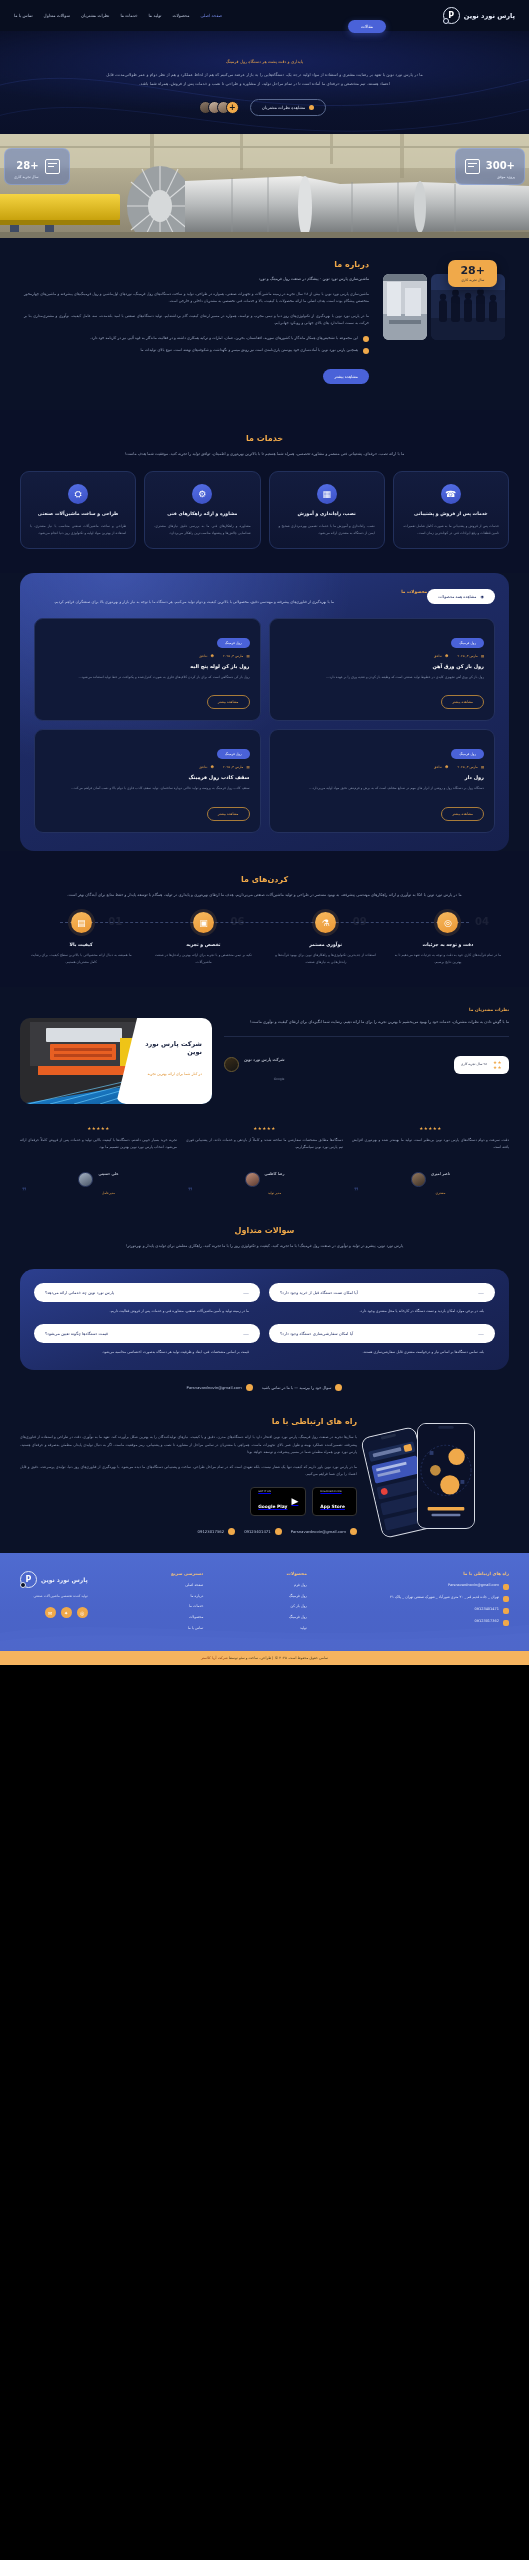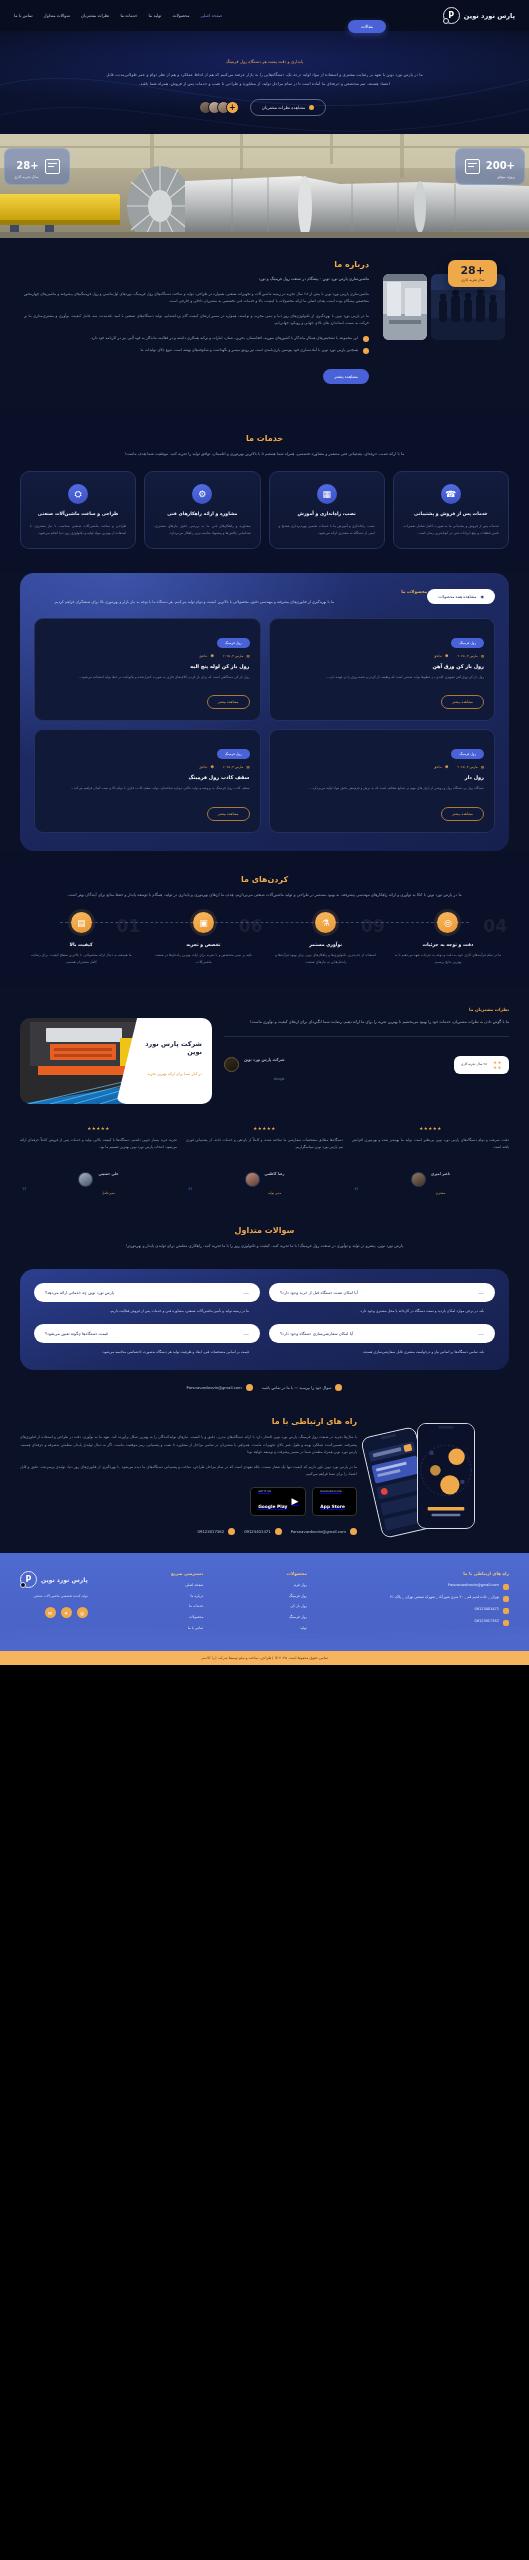--- a/index.html
+++ b/index.html
@@ -181,21 +181,21 @@
     border:1px solid #a97c3a; color:#f0a94a; background:transparent;
     font-size:3.5px; padding:4px 10px; border-radius:20px; cursor:pointer;
   }
 
   
   .values{ background:#0a1028; padding-bottom:22px; }
   .val-grid{ display:flex; position:relative; margin-top:12px; }
   .val-line{ position:absolute; top:10px; left:40px; right:40px; border-top:1px dashed #3a476e; }
   .val-item{ flex:1; text-align:center; position:relative; }
   .val-num{
-    position:absolute; top:4px; right:2px; font-size:17px; font-weight:700;
+    position:absolute; top:4px; right:20px; font-size:10px; font-weight:700;
     color:rgba(255,255,255,.07);
   }
   .val-ico{
     width:21px;height:21px;border-radius:50%;
     background:linear-gradient(160deg,#f7b95f,#ea9734);
     margin:0 auto 9px; display:flex;align-items:center;justify-content:center;
     color:#fff;font-size:9px; position:relative; z-index:2;
     box-shadow:0 0 0 3px rgba(240,169,74,.13);
   }
   .val-item h3{ font-size:4.6px; color:#eef2fb; margin-bottom:5px; }
@@ -418,21 +418,21 @@
 
     <div class="badge left">
       <span class="badge-ico"></span>
       <span>
         <b class="badge-num">+28</b>
         <span class="badge-lbl">سال تجربه کاری</span>
       </span>
     </div>
     <div class="badge right">
       <span>
-        <b class="badge-num">+200</b>
+        <b class="badge-num">+300</b>
         <span class="badge-lbl">پروژه موفق</span>
       </span>
       <span class="badge-ico"></span>
     </div>
   </div>
 
   <div class="about">
     <div class="about-media">
       <div class="about-stat">
         <b>+28</b>

